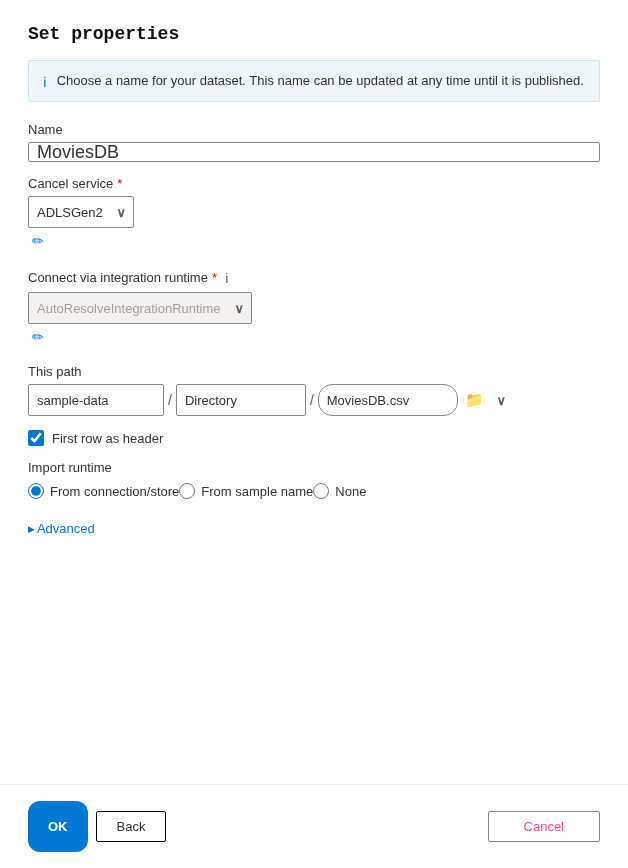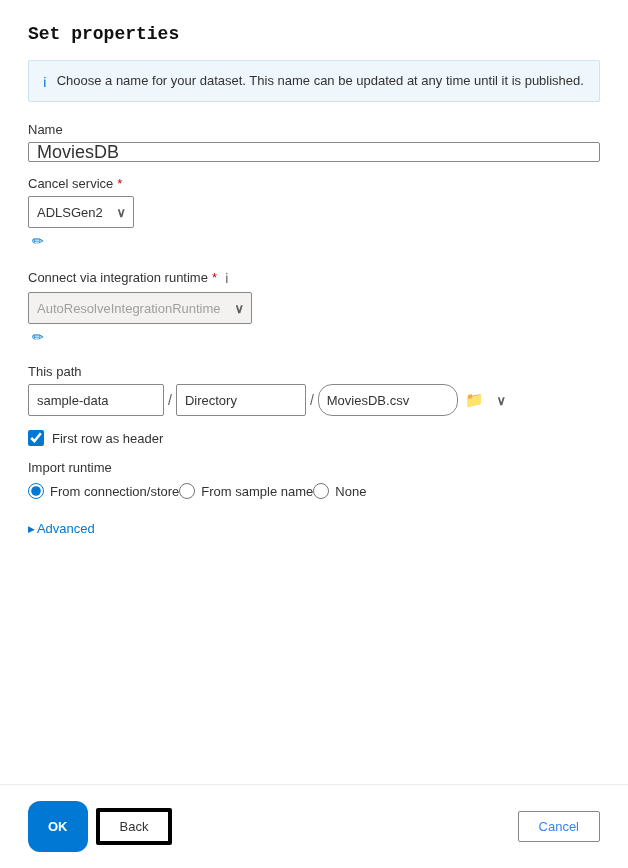--- a/index.html
+++ b/index.html
@@ -247,33 +247,33 @@
       border: none;
       border-radius: 12px;
       padding: 18px 20px;
       font-size: 13px;
       cursor: pointer;
       font-weight: 600;
     }
     .btn-secondary {
       background: #fff;
       color: #333;
-      border: 4px solid #000000;
+      border: 1px solid #000000;
       border-radius: 2px;
       padding: 7px 20px;
       font-size: 13px;
       cursor: pointer;
     }
     .btn-cancel {
       margin-left: auto;
       background: #fff;
-      color: #3b82f6;
+      color: #ec4899;
       border: 1px solid #8a8886;
       border-radius: 2px;
-      padding: 7px 20px;
+      padding: 7px 35px;
       font-size: 13px;
       cursor: pointer;
     }
     
     .pencil-icon::before { content: "✏"; font-size: 14px; }
     
     .info-circle-icon::before { content: "ℹ"; font-size: 14px; }
     
     .folder-icon::before { content: "📁"; font-size: 15px; }
     

